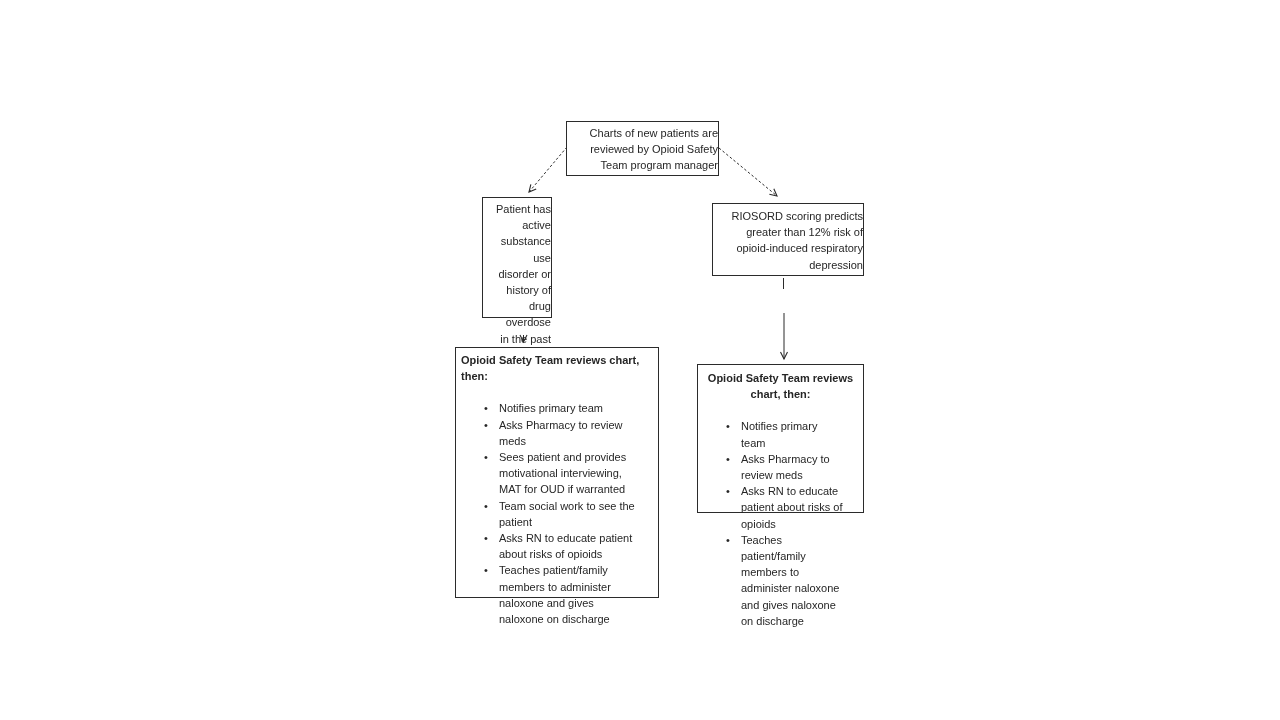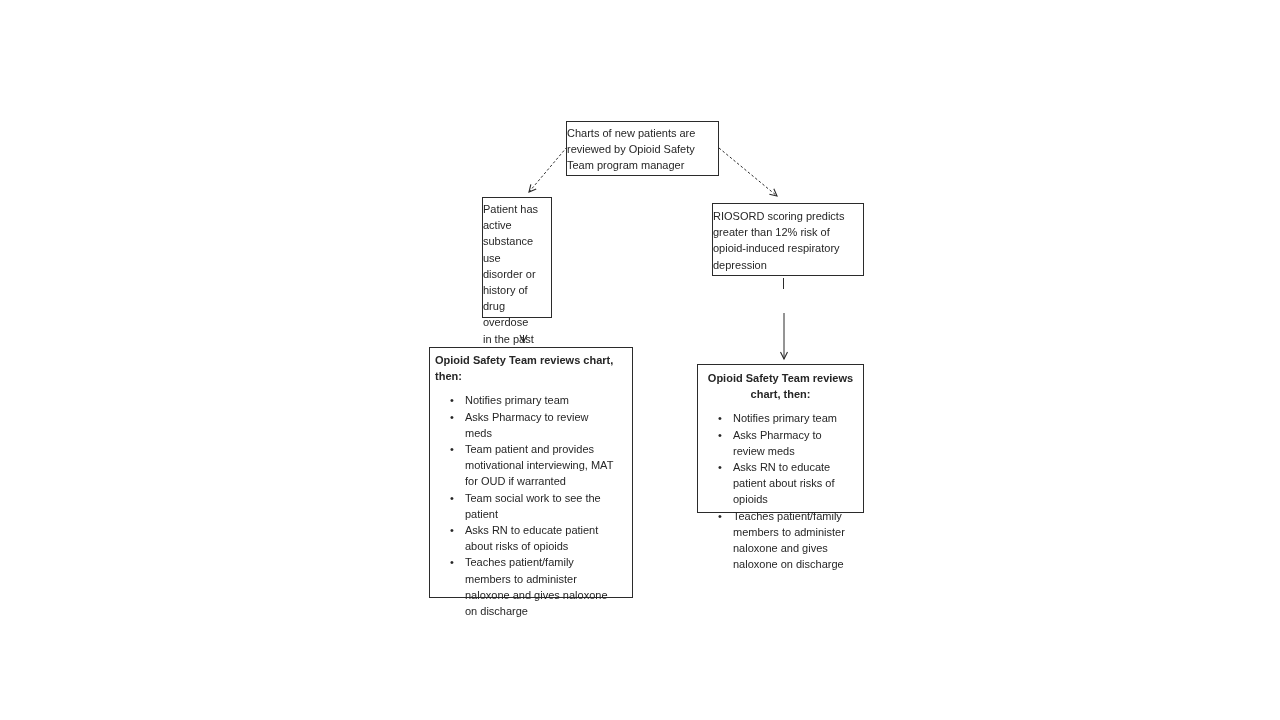--- a/index.html
+++ b/index.html
@@ -25,38 +25,38 @@
   .node {
     position: absolute;
     box-sizing: border-box;
     border: 1px solid #2b2b2b;
     background: #ffffff;
     font-size: 11px;
     line-height: 16.2px;
   }
   .node .centered-text {
     white-space: pre-line;
-    text-align: left;
+    text-align: right;
   }
   .node-top        { left: 566px; top: 121px; width: 153px; height: 55px;  padding-top: 3px; }
   .node-left       { left: 482px; top: 197px; width: 70px;  height: 121px; padding-top: 3px; }
   .node-right      { left: 712px; top: 203px; width: 152px; height: 73px;  padding-top: 4px; }
-  .node-bl         { left: 429px; top: 347px; width: 204px; height: 251px; padding-top: 4px; }
+  .node-bl         { left: 455px; top: 347px; width: 204px; height: 251px; padding-top: 4px; }
   .node-br         { left: 697px; top: 364px; width: 167px; height: 149px; padding-top: 5px; }
   .box-heading {
     font-weight: bold;
     white-space: pre-line;
     padding: 0 2px 0 5px;
   }
   .node-br .box-heading {
     text-align: center;
     padding: 0 2px;
   }
   ul.bullets {
-    margin: 8px;
+    margin: 16px;
     padding: 0;
     list-style: none;
   }
   ul.bullets li {
     position: relative;
     padding-left: 27px;
   }
   .node-bl ul.bullets li { padding-right: 6px; }
   .node-br ul.bullets li { padding-right: 4px; }
   ul.bullets li::before {
@@ -106,21 +106,21 @@
 opioid-induced respiratory
 depression</div>
   </div>
 
   <div class="node node-bl">
     <div class="box-heading">Opioid Safety Team reviews chart,
 then:</div>
     <ul class="bullets">
       <li>Notifies primary team</li>
       <li>Asks Pharmacy to review meds</li>
-      <li>Team patient and provides motivational interviewing, MAT for OUD if warranted</li>
+      <li>Sees patient and provides motivational interviewing, MAT for OUD if warranted</li>
       <li>Team social work to see the patient</li>
       <li>Asks RN to educate patient about risks of opioids</li>
       <li>Teaches patient/family members to administer naloxone and gives naloxone on discharge</li>
     </ul>
   </div>
 
   <div class="node node-br">
     <div class="box-heading">Opioid Safety Team reviews
 chart, then:</div>
     <ul class="bullets">

